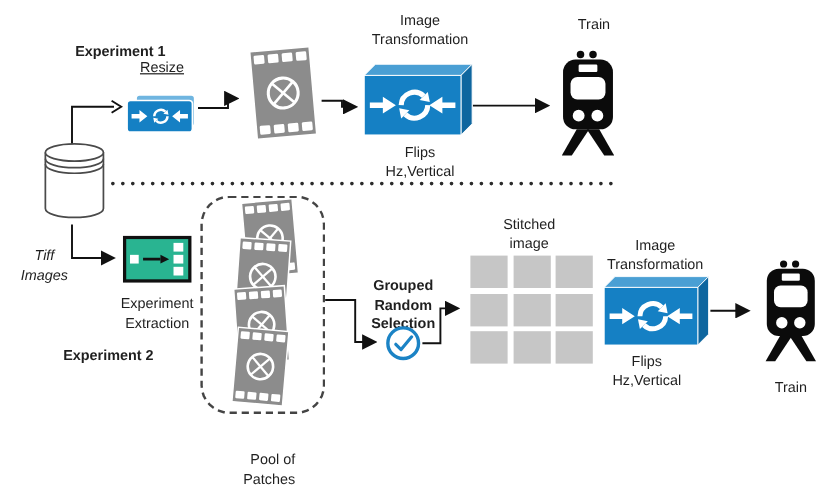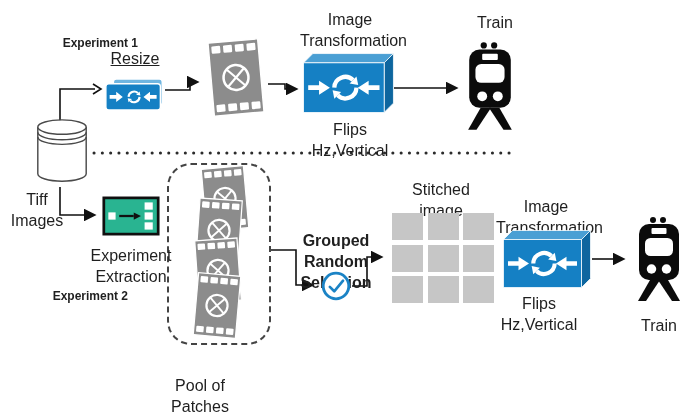--- a/index.html
+++ b/index.html
@@ -1,18 +1,18 @@
 <!DOCTYPE html>
 <html><head>
 <meta charset="utf-8">
 <style>
   html,body{margin:0;padding:0;background:#fff;}
   #canvas{position:relative;width:700px;height:415px;background:#ffffff;overflow:hidden;
           font-family:"Liberation Sans", sans-serif;color:#1f1f1f;}
-  .lbl{position:absolute;font-size:16px;line-height:1.3;text-align:center;white-space:pre-line;}
+  .lbl{position:absolute;font-size:12px;line-height:1.3;text-align:center;white-space:pre-line;}
   .lbl.bold{font-weight:bold;font-size:12px;text-align:right;}
   .abs{position:absolute;}
   #connector-layer{position:absolute;left:0;top:0;z-index:1;}
   .node{z-index:2;}
   #pool-box{position:absolute;left:167px;top:163px;width:100px;height:178px;
             border:2px dashed #444;border-radius:24px;z-index:1;}
   #stitched-grid{position:absolute;left:392px;top:213px;width:102px;height:90px;
                  display:grid;grid-template-columns:repeat(3,1fr);grid-template-rows:repeat(3,1fr);
                  gap:4.5px;z-index:2;}
   #stitched-grid .tile{background:#c6c6c6;}
@@ -121,21 +121,21 @@
   <div class="lbl bold abs node" style="left:28px;top:36px;width:110px;">Experiment 1</div>
 
   <div class="lbl abs node" style="left:104px;top:49px;width:62px;text-decoration:underline;">Resize</div>
   <svg class="abs node" style="left:104px;top:76px;" width="62" height="38" viewBox="0 0 66 40">
       <use href="#sym-resize"></use>
     </svg>
 
   <svg class="abs node" style="left:32px;top:115px;" width="60" height="72" viewBox="0 0 100 125">
       <use href="#sym-db"></use>
     </svg>
-  <div class="lbl abs node" style="left:6px;top:190px;width:62px;">Tiff
+  <div class="lbl abs node" style="left:6px;top:206px;width:62px;font-style:italic;">Tiff
 Images</div>
 
   <svg class="abs node" style="left:203px;top:39px;transform:rotate(-5deg);" width="66" height="77" viewBox="0 0 90 104">
       <use href="#sym-film"></use>
     </svg>
 
   <div class="lbl abs node" style="left:300px;top:10px;width:100px;">Image
 Transformation</div>
   <svg class="abs node" style="left:302px;top:50px;" width="93" height="66" viewBox="0 0 120 84">
       <use href="#sym-bluebox"></use>
@@ -162,21 +162,21 @@
     </svg>
   <svg class="abs node" style="left:191px;top:198px;transform:rotate(4deg);" width="56" height="65" viewBox="0 0 90 104">
       <use href="#sym-film"></use>
     </svg>
   <svg class="abs node" style="left:190px;top:238px;transform:rotate(-4deg);" width="56" height="65" viewBox="0 0 90 104">
       <use href="#sym-film"></use>
     </svg>
   <svg class="abs node" style="left:189px;top:273px;transform:rotate(5deg);" width="56" height="65" viewBox="0 0 90 104">
       <use href="#sym-film"></use>
     </svg>
-  <div class="lbl abs node" style="left:166px;top:376px;width:68px;">Pool of
+  <div class="lbl abs node" style="left:178px;top:376px;width:68px;text-align:right;">Pool of
 Patches</div>
 
   <div class="lbl abs node" style="left:300px;top:231px;width:72px;font-weight:bold;">Grouped
 Random
 Selection</div>
   <svg class="abs node" style="left:321px;top:271px;" width="30" height="30" viewBox="0 0 34 34">
       <use href="#sym-check"></use>
     </svg>
 
   <div class="lbl abs node" style="left:412px;top:180px;width:58px;">Stitched

